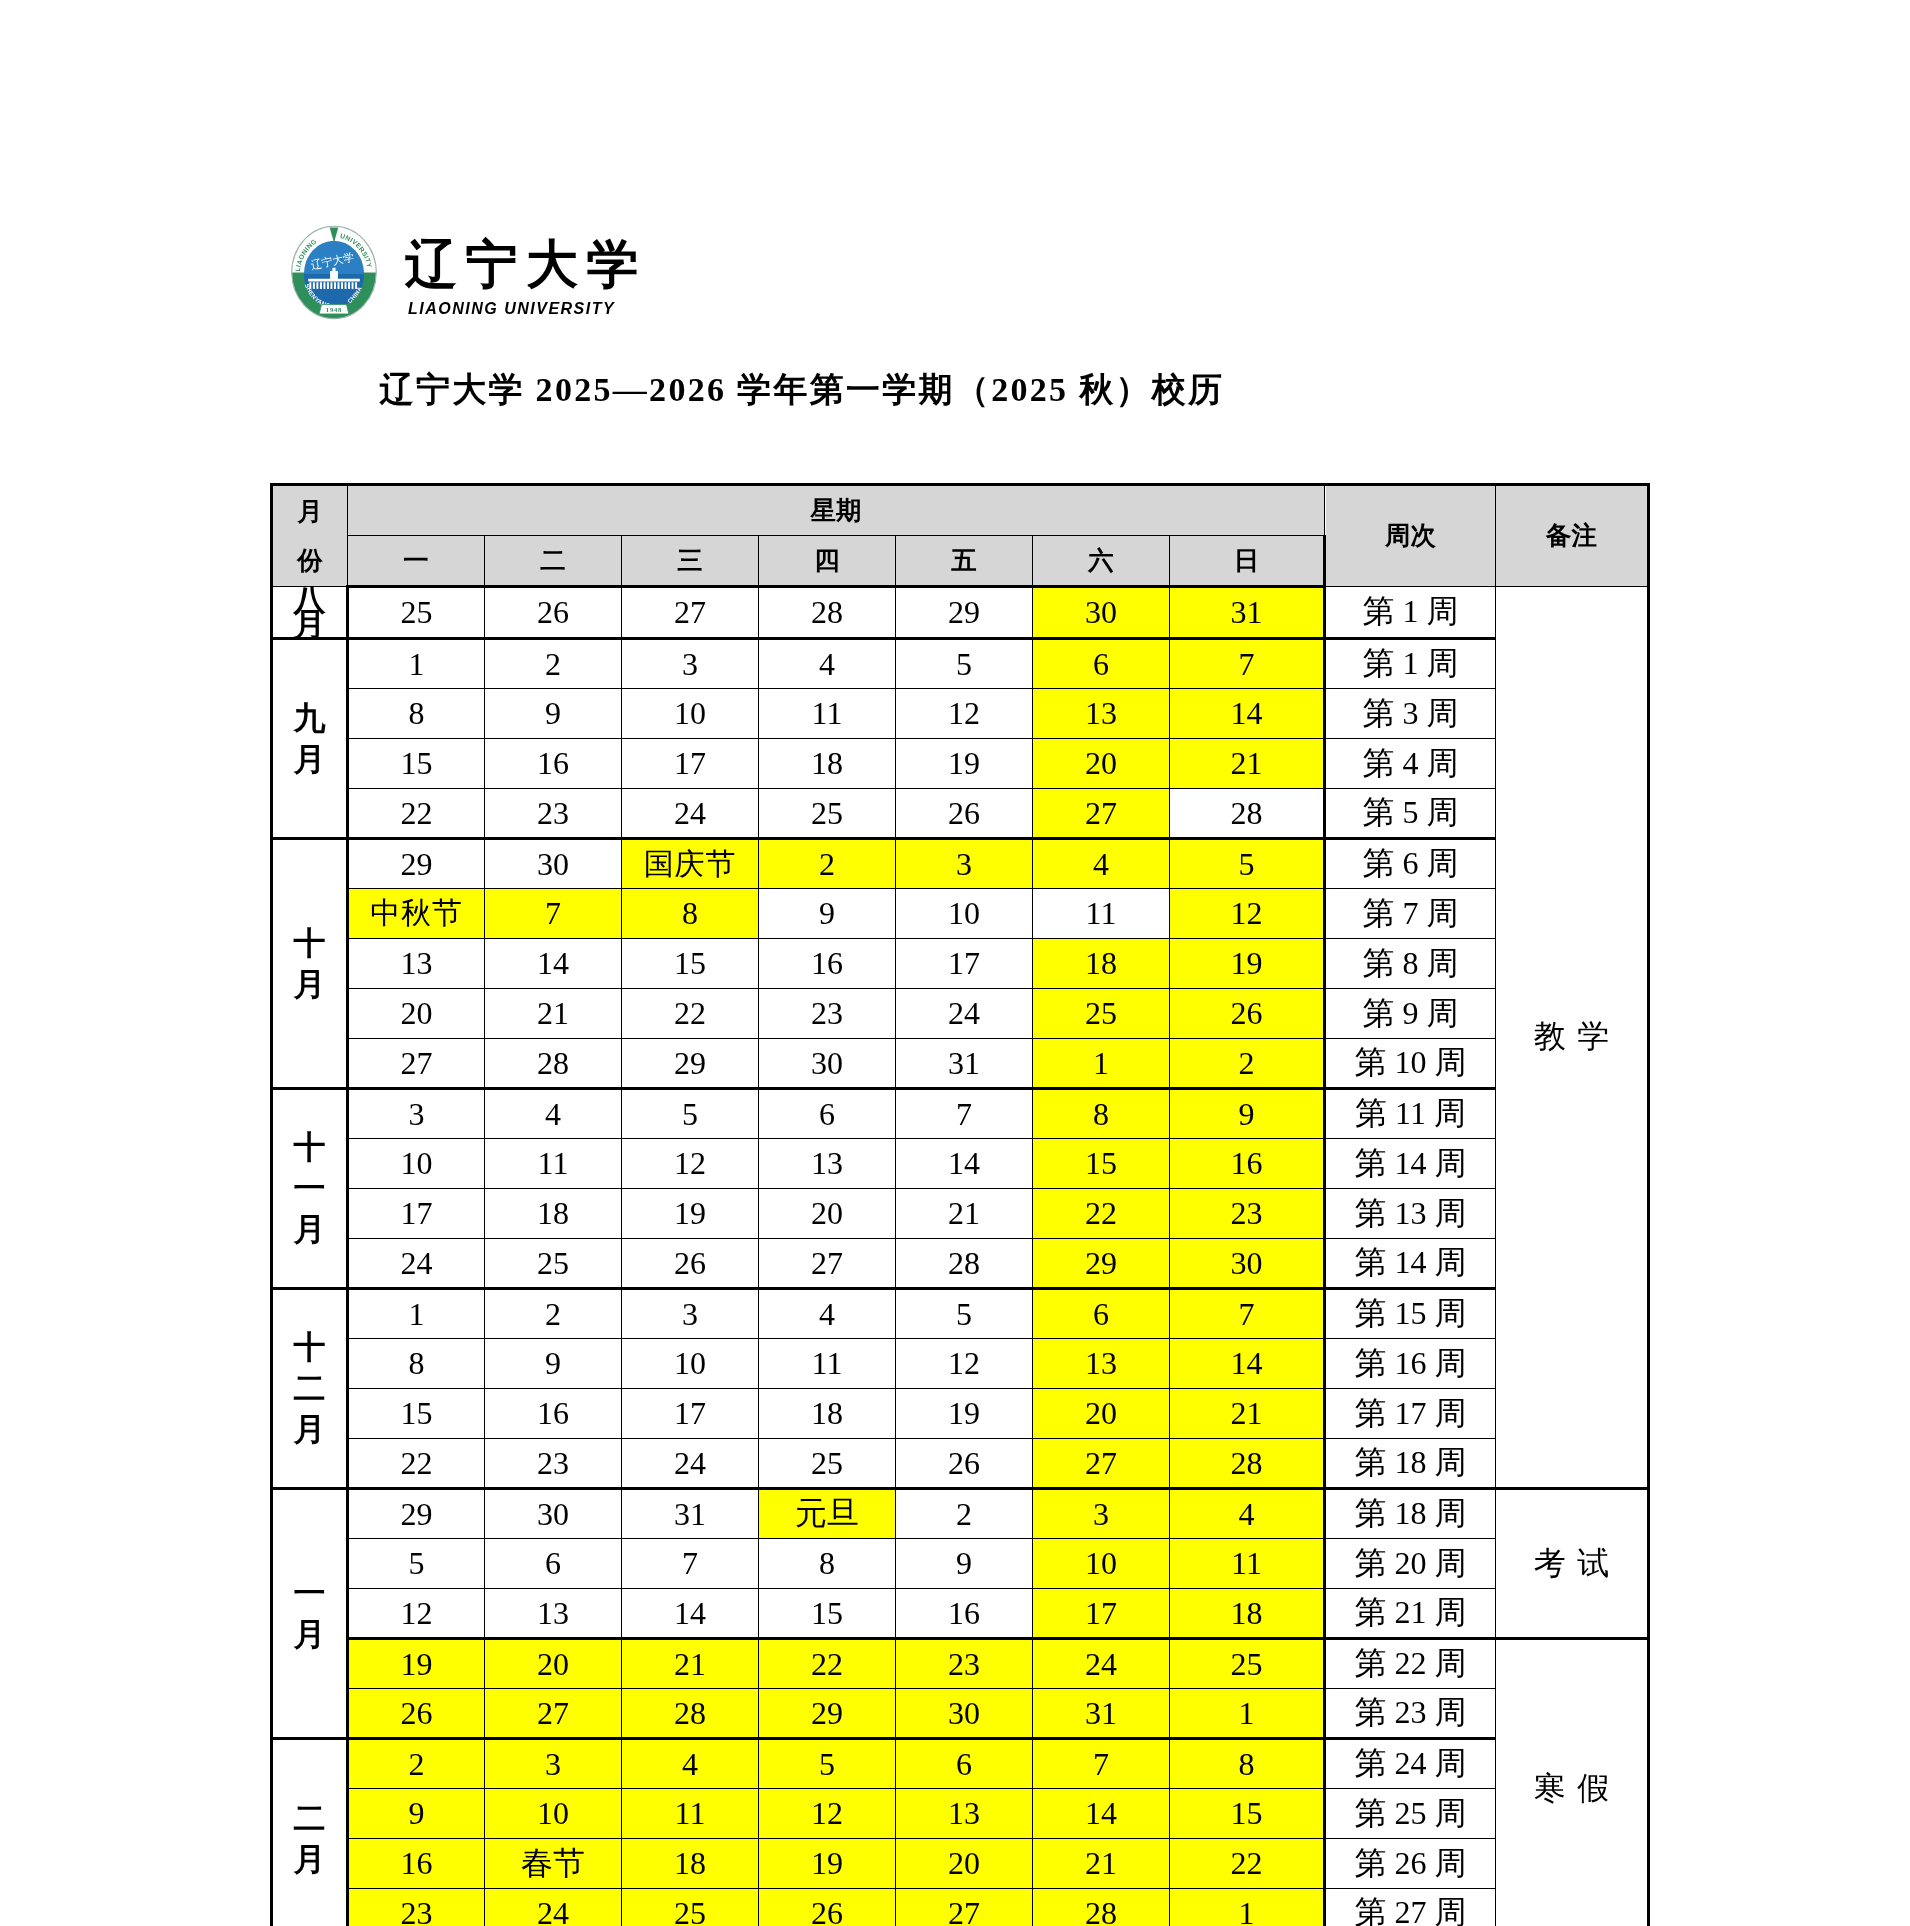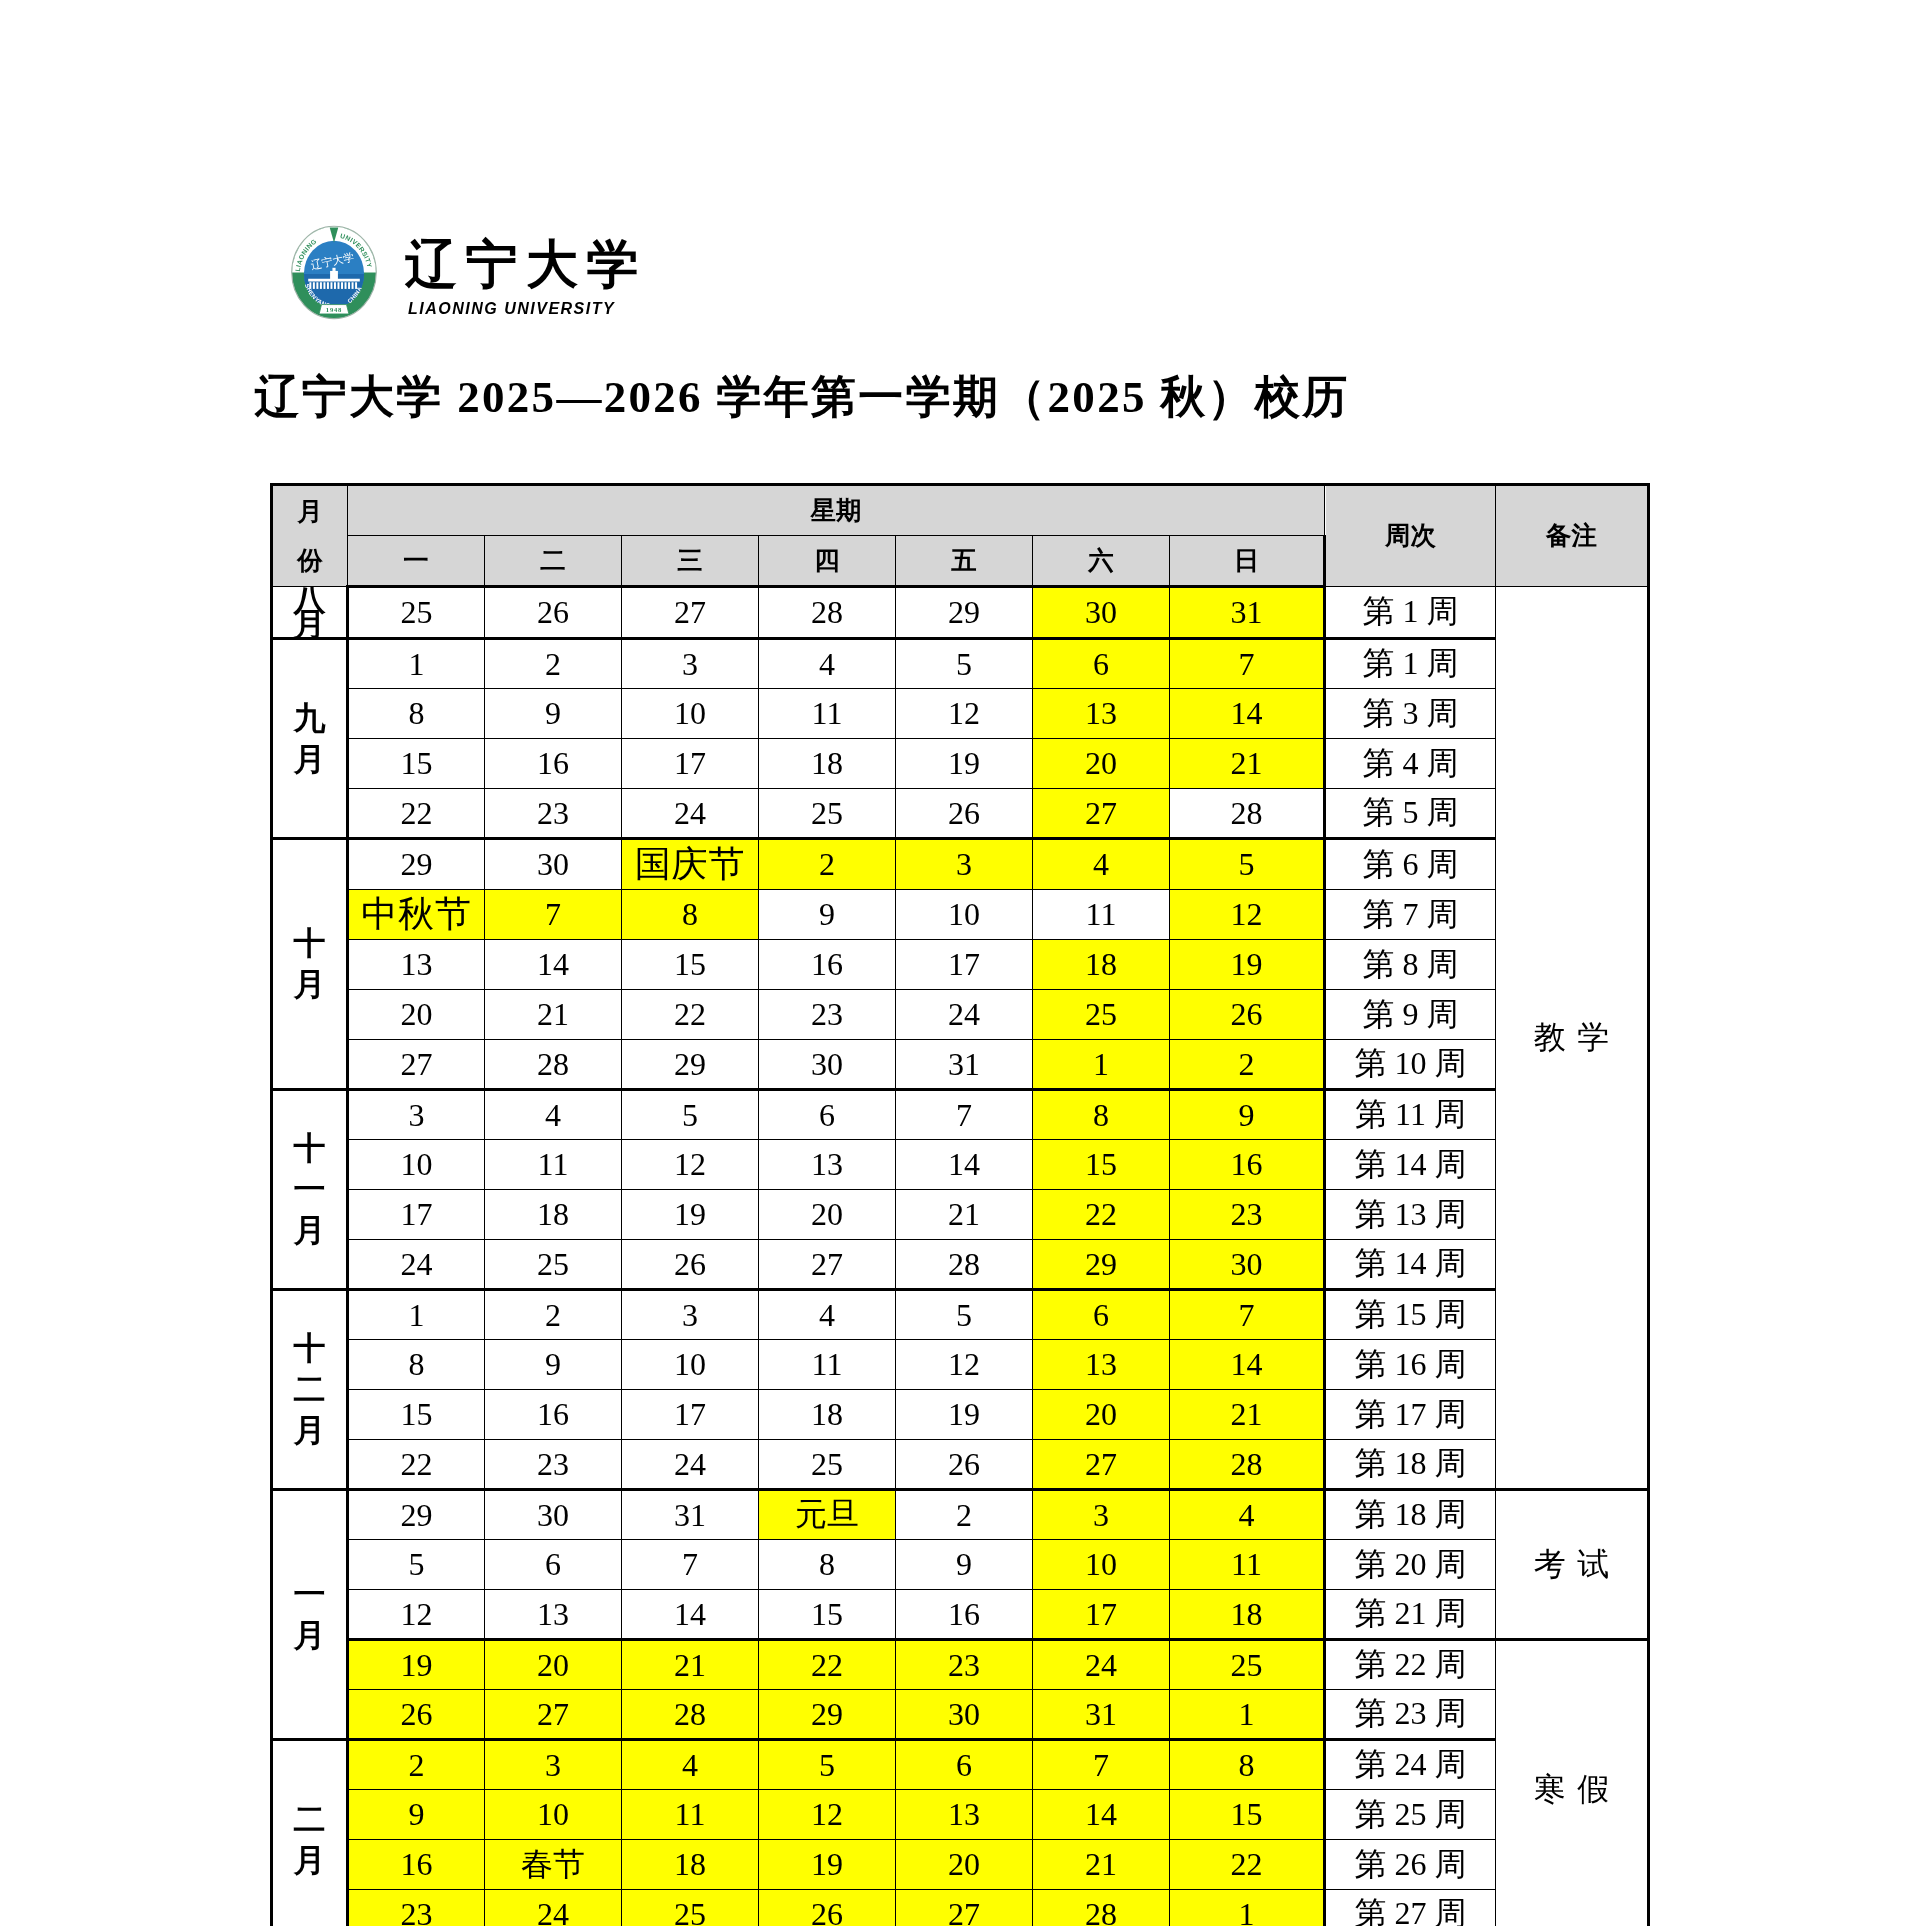--- a/index.html
+++ b/index.html
@@ -21,21 +21,21 @@
   }
   .brand-en {
     position: absolute; left: 408px; top: 300px;
     font-family: "Liberation Sans", "DejaVu Sans", sans-serif;
     font-size: 16px; font-weight: bold; letter-spacing: 1.5px; white-space: nowrap; font-style: italic;
   }
 
   
   .page-title {
     position: absolute; left: 0; top: 367px; width: 1604px; margin: 0;
-    text-align: center; font-size: 45px; font-weight: bold; letter-spacing: 2.3px;
+    text-align: center; font-size: 34px; font-weight: bold; letter-spacing: 2.3px;
     white-space: nowrap;
   }
 
   
   table.calendar {
     position: absolute; left: 270px; top: 483px;
     border-collapse: collapse; table-layout: fixed;
     border: 3.5px solid #000;
   }
   .calendar th, .calendar td {
@@ -51,21 +51,21 @@
   .rowspan2 { border-bottom-width: 3.5px; }
   tr.hrow2 th { border-bottom-width: 3.5px; }
   th.day7, td.day7 { border-right-width: 3.5px; }
 
   .calendar tbody tr { height: 50px; }
   .calendar tbody td { font-size: 32px; background: #fff; }
   td.month-cell { font-size: 25px; font-weight: bold; border-right-width: 3.5px; }
   td.month-cell span { display: block; line-height: 41px; }
   td.month-cell.compact span { line-height: 25px; }
   td.day-cell.hl { background: var(--hl); }
-  td.day-cell.txt-cell { font-size: 36px; letter-spacing: 0.8px; }
+  td.day-cell.txt-cell { font-size: 30px; letter-spacing: 0.8px; }
   td.weekno-cell { font-size: 27px; white-space: nowrap; text-align: center; }
   td.remark-cell { font-size: 29px; letter-spacing: 11.6px; text-indent: 11.6px; }
   tr.thick-top > td { border-top-width: 3.5px; }
 </style>
 </head>
 <body style="--hl: #ffff00; --head-bg: #d6d6d6;">
 
 <svg class="seal" viewBox="0 0 220 240">
   <ellipse cx="110" cy="120" rx="108" ry="118" fill="#2f8f5b" stroke="#9fb3a8" stroke-width="3"></ellipse>
   <path d="M 3 120 A 107 117 0 0 1 217 120 Z" fill="#ffffff"></path>

